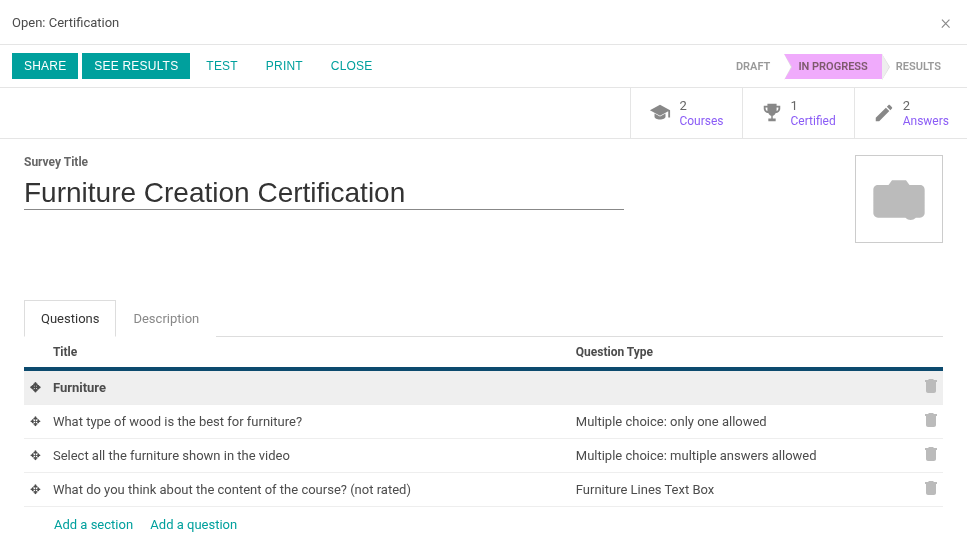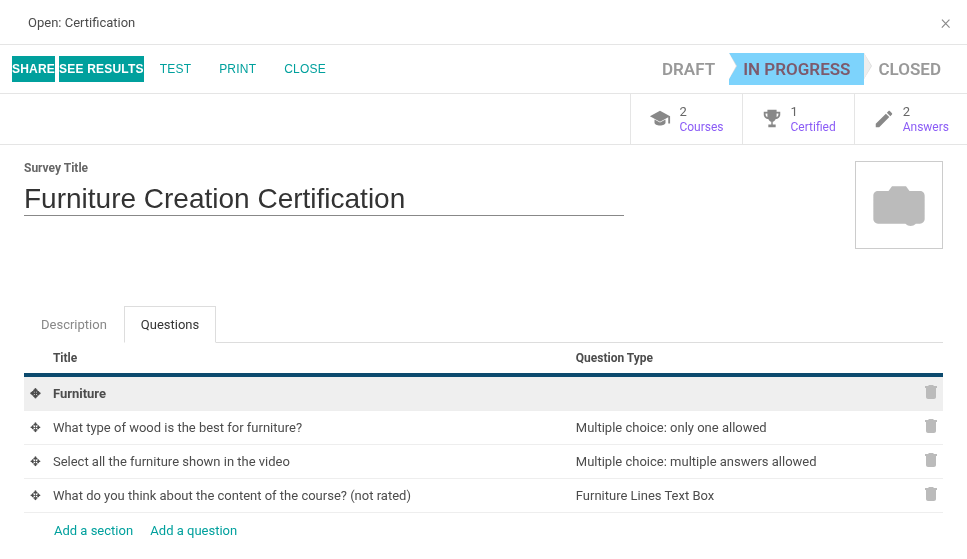--- a/index.html
+++ b/index.html
@@ -1,24 +1,24 @@
 <!DOCTYPE html>
 <html><head>
 <meta charset="utf-8">
 <style>
 *{box-sizing:border-box;margin:0;padding:0}
 body{font-family:-apple-system,BlinkMacSystemFont,"Segoe UI",Roboto,"Helvetica Neue",Arial,sans-serif;font-size:13px;color:#4c4c4c;background:#fff;width:967px}
-.dialog-header{display:flex;justify-content:space-between;align-items:center;padding:10px 16px 10px 28px;border-bottom:1px solid #e5e5e5}
+.dialog-header{display:flex;justify-content:space-between;align-items:center;padding:10px 16px 10px 12px;border-bottom:1px solid #e5e5e5}
 .close-x{font-size:20px;color:#888;cursor:pointer;font-weight:300}
 .toolbar{display:flex;align-items:center;padding:8px 12px;border-bottom:1px solid #e5e5e5;gap:4px}
-.btn-primary{background:#00a09d;color:#fff;border:none;padding:6px 0;font-size:12px;font-weight:700;cursor:pointer;text-transform:uppercase;letter-spacing:.2px}
+.btn-primary{background:#00a09d;color:#fff;border:none;padding:6px 12px;font-size:12px;font-weight:400;cursor:pointer;text-transform:uppercase;letter-spacing:.2px}
 .btn-secondary{background:transparent;color:#00a09d;border:none;padding:6px 12px;font-size:12px;font-weight:400;cursor:pointer;text-transform:uppercase;letter-spacing:.2px}
 .status-bar{display:flex;margin-left:auto}
-.status-step{padding:6px 14px;font-size:17px;color:#999;position:relative;font-weight:600;background:#fff}
-.status-step.active{color:#7d5a6c;background:#7dd3fc}
+.status-step{padding:6px 14px;font-size:11px;color:#999;position:relative;font-weight:600;background:#fff}
+.status-step.active{color:#7d5a6c;background:#f0abfc}
 .status-step::after{content:"";position:absolute;right:-7px;top:0;width:0;height:0;border-top:13px solid transparent;border-bottom:13px solid transparent;border-left:7px solid #fff;z-index:2}
 .status-step.active::after{border-left-color:#eee}
 .status-step::before{content:"";position:absolute;right:-8px;top:0;width:0;height:0;border-top:13px solid transparent;border-bottom:13px solid transparent;border-left:8px solid #ddd;z-index:1}
 .status-step:last-child::after,.status-step:last-child::before{display:none}
 .stat-row{display:flex;justify-content:flex-end;border-bottom:1px solid #e5e5e5}
 .stat-box{display:flex;align-items:center;gap:8px;padding:10px 18px;border-left:1px solid #e5e5e5;min-width:110px;cursor:pointer}
 .stat-icon{width:22px;height:22px;fill:#888}
 .stat-text{display:flex;flex-direction:column;line-height:1.2}
 .stat-num{font-size:13px;color:#666;font-weight:400}
 .stat-label{font-size:12px;color:#8b5cf6}
@@ -53,21 +53,21 @@
 
 <div class="toolbar">
   <button class="btn-primary">SHARE</button>
   <button class="btn-primary">SEE RESULTS</button>
   <button class="btn-secondary">TEST</button>
   <button class="btn-secondary">PRINT</button>
   <button class="btn-secondary">CLOSE</button>
   <div class="status-bar">
     <div class="status-step">DRAFT</div>
     <div class="status-step active">IN PROGRESS</div>
-    <div class="status-step">CLOSED</div>
+    <div class="status-step">RESULTS</div>
   </div>
 </div>
 
 <div class="stat-row">
   <div class="stat-box">
     <svg class="stat-icon" viewBox="0 0 24 24">
         <path d="M12 3L1 9l11 6 9-4.91V17h2V9L12 3zm-6 9.5V16c0 1.66 2.69 3 6 3s6-1.34 6-3v-3.5l-6 3.27-6-3.27z"></path>
       </svg>
     <div class="stat-text">
       <span class="stat-num">2</span>
@@ -101,22 +101,22 @@
       <input class="title-input" value="Furniture Creation Certification" style="">
     </div>
     <div class="image-placeholder">
       <svg viewBox="0 0 24 20">
           <path d="M9 2l-1.5 2H3c-1.1 0-2 .9-2 2v10c0 1.1.9 2 2 2h18c1.1 0 2-.9 2-2V6c0-1.1-.9-2-2-2h-4.5L15 2H9zm3 3c2.76 0 5 2.24 5 5 0 .65-.13 1.26-.35 1.83.72.37 1.35.88 1.85 1.5.32-.99.5-2.04.5-3.33 0-3.87-3.13-7-7-7S5 5.13 5 9c0 3.87 3.13 7 7 7 .46 0 .91-.05 1.35-.13-.53-.5-.95-1.11-1.22-1.8-.04 0-.09.01-.13.01-2.76 0-5-2.24-5-5s2.24-5 5-5zm5 8c-1.66 0-3 1.34-3 3s1.34 3 3 3 3-1.34 3-3-1.34-3-3-3zm-.5 1.5h1v1h1v1h-1v1h-1v-1h-1v-1h1v-1z"></path>
         </svg>
     </div>
   </div>
 
   <div class="tabs">
+    <div class="tab active">Questions</div>
     <div class="tab">Description</div>
-    <div class="tab active">Questions</div>
   </div>
 
   <table class="table">
     <thead>
       <tr>
         <th style="width:18px"></th>
         <th>Title</th>
         <th style="width:38%">Question Type</th>
         <th style="width:22px"></th>
       </tr>

